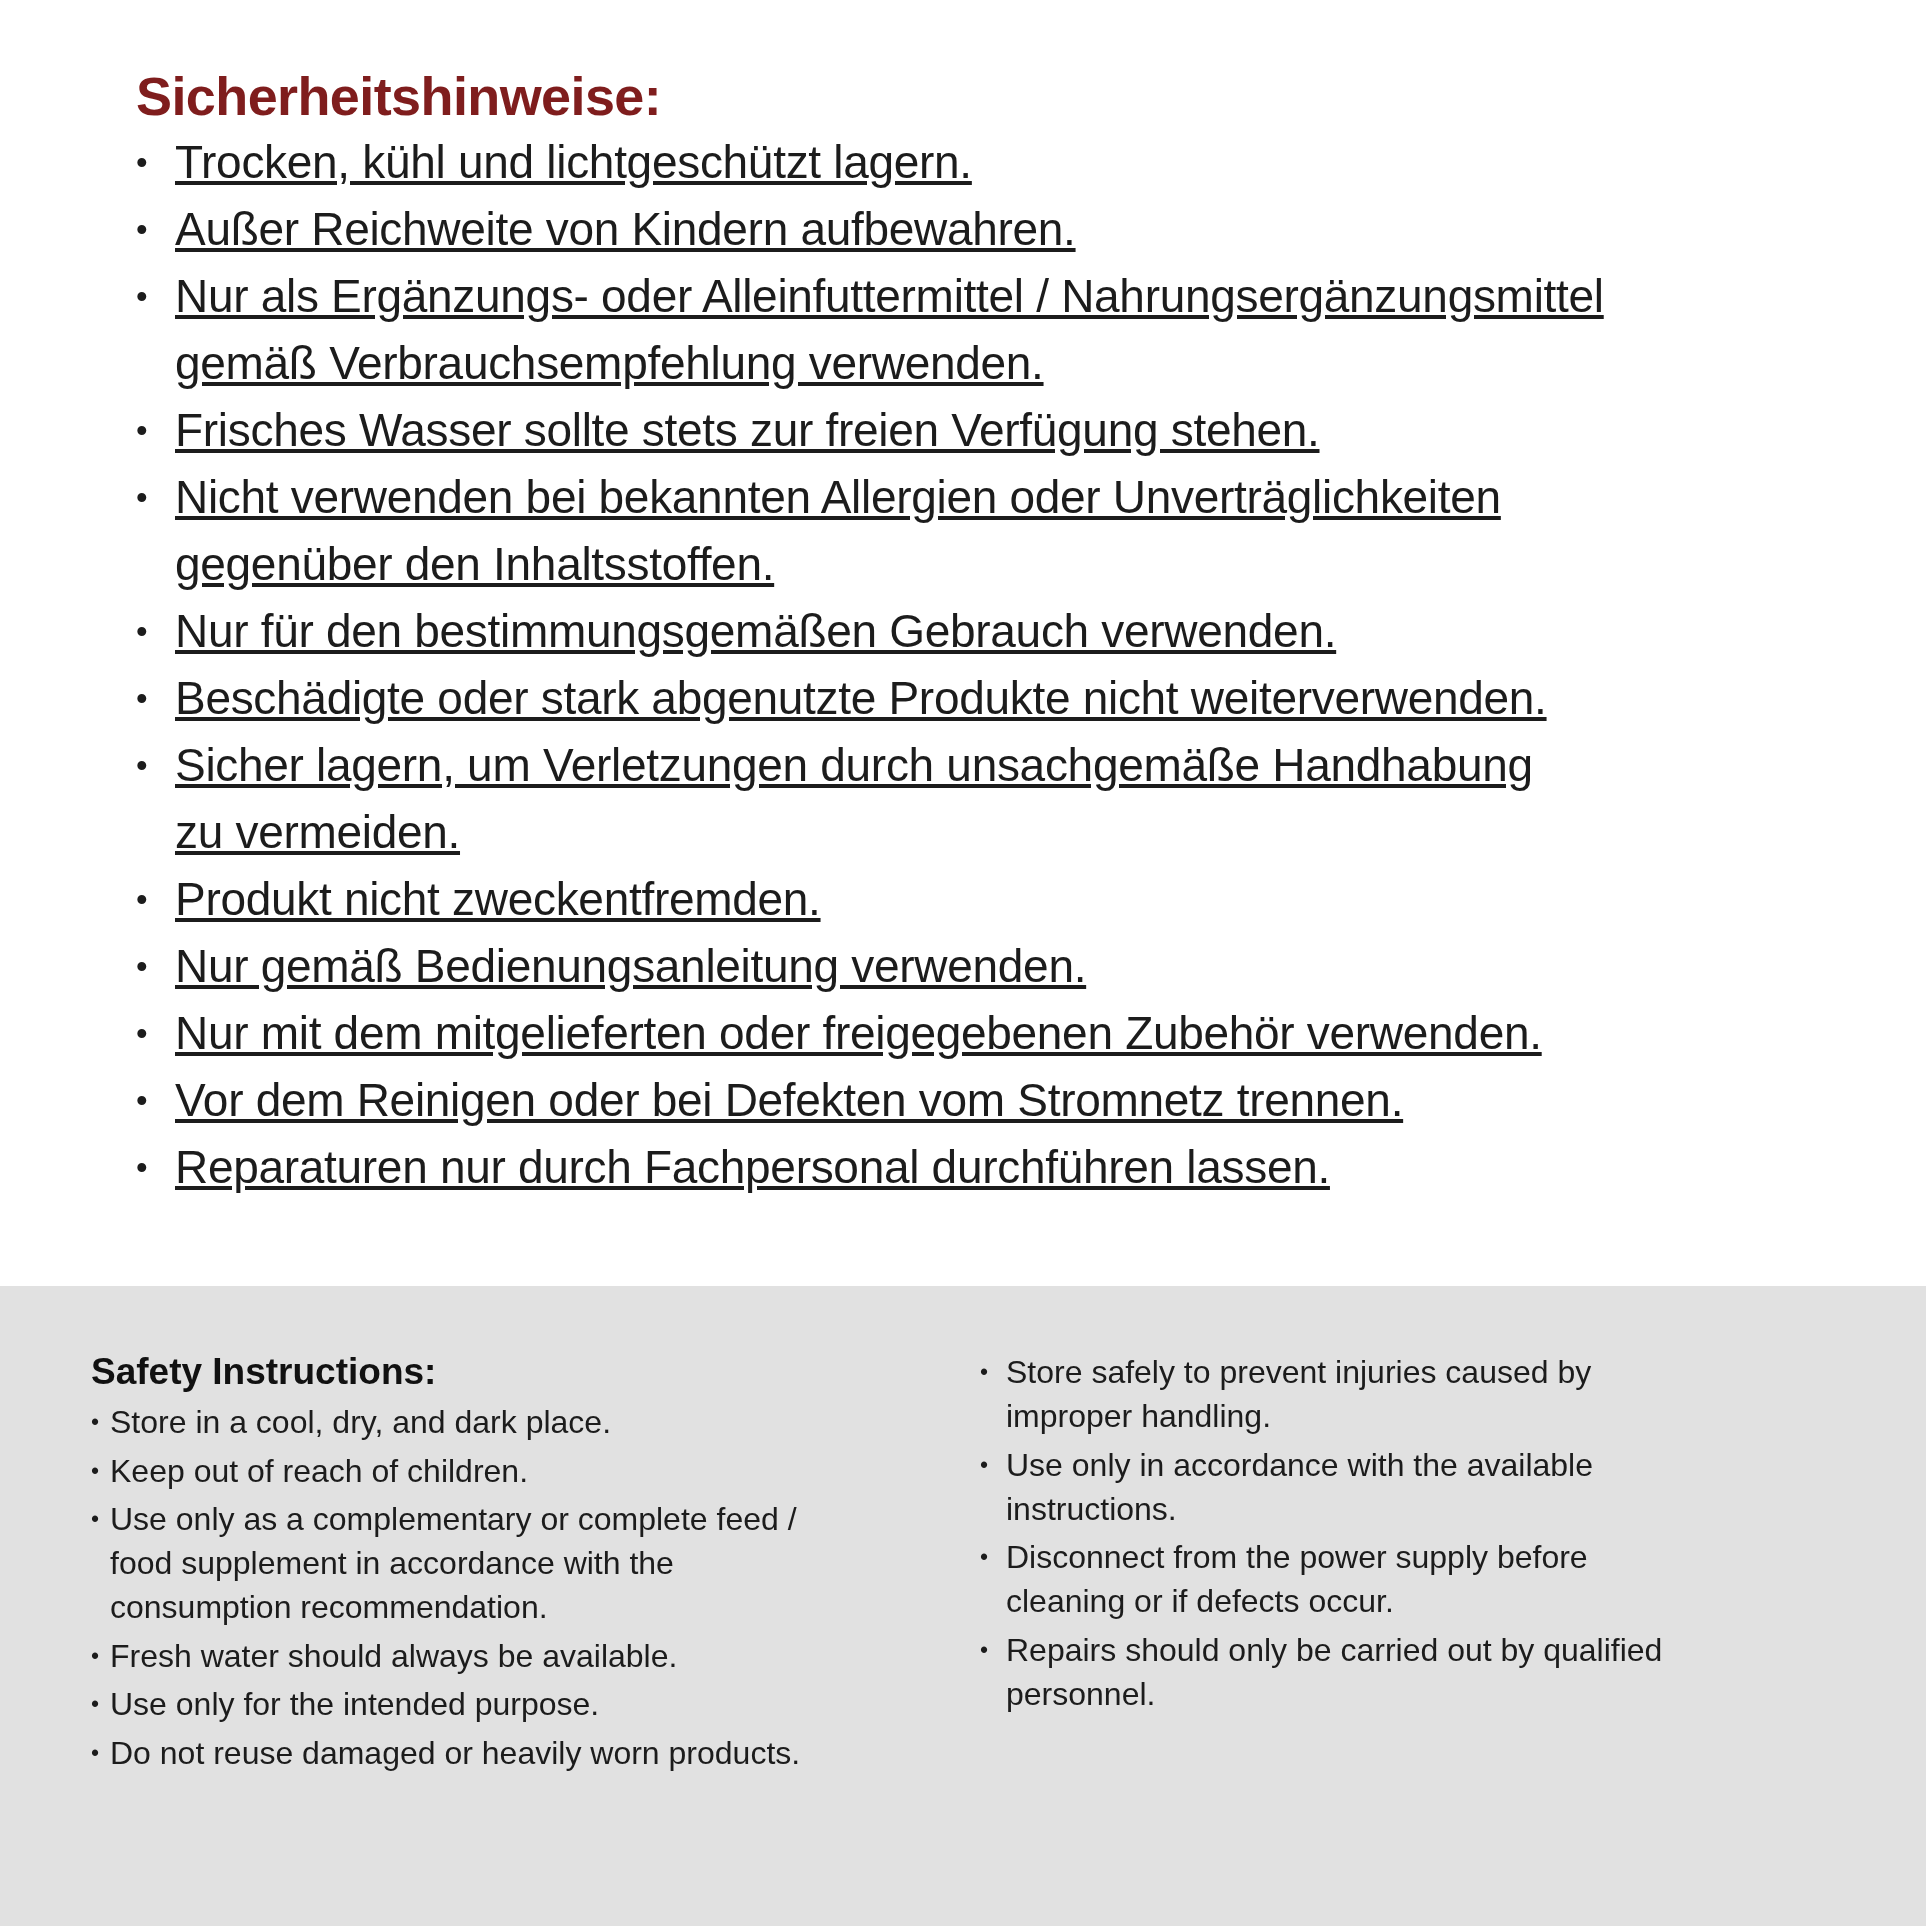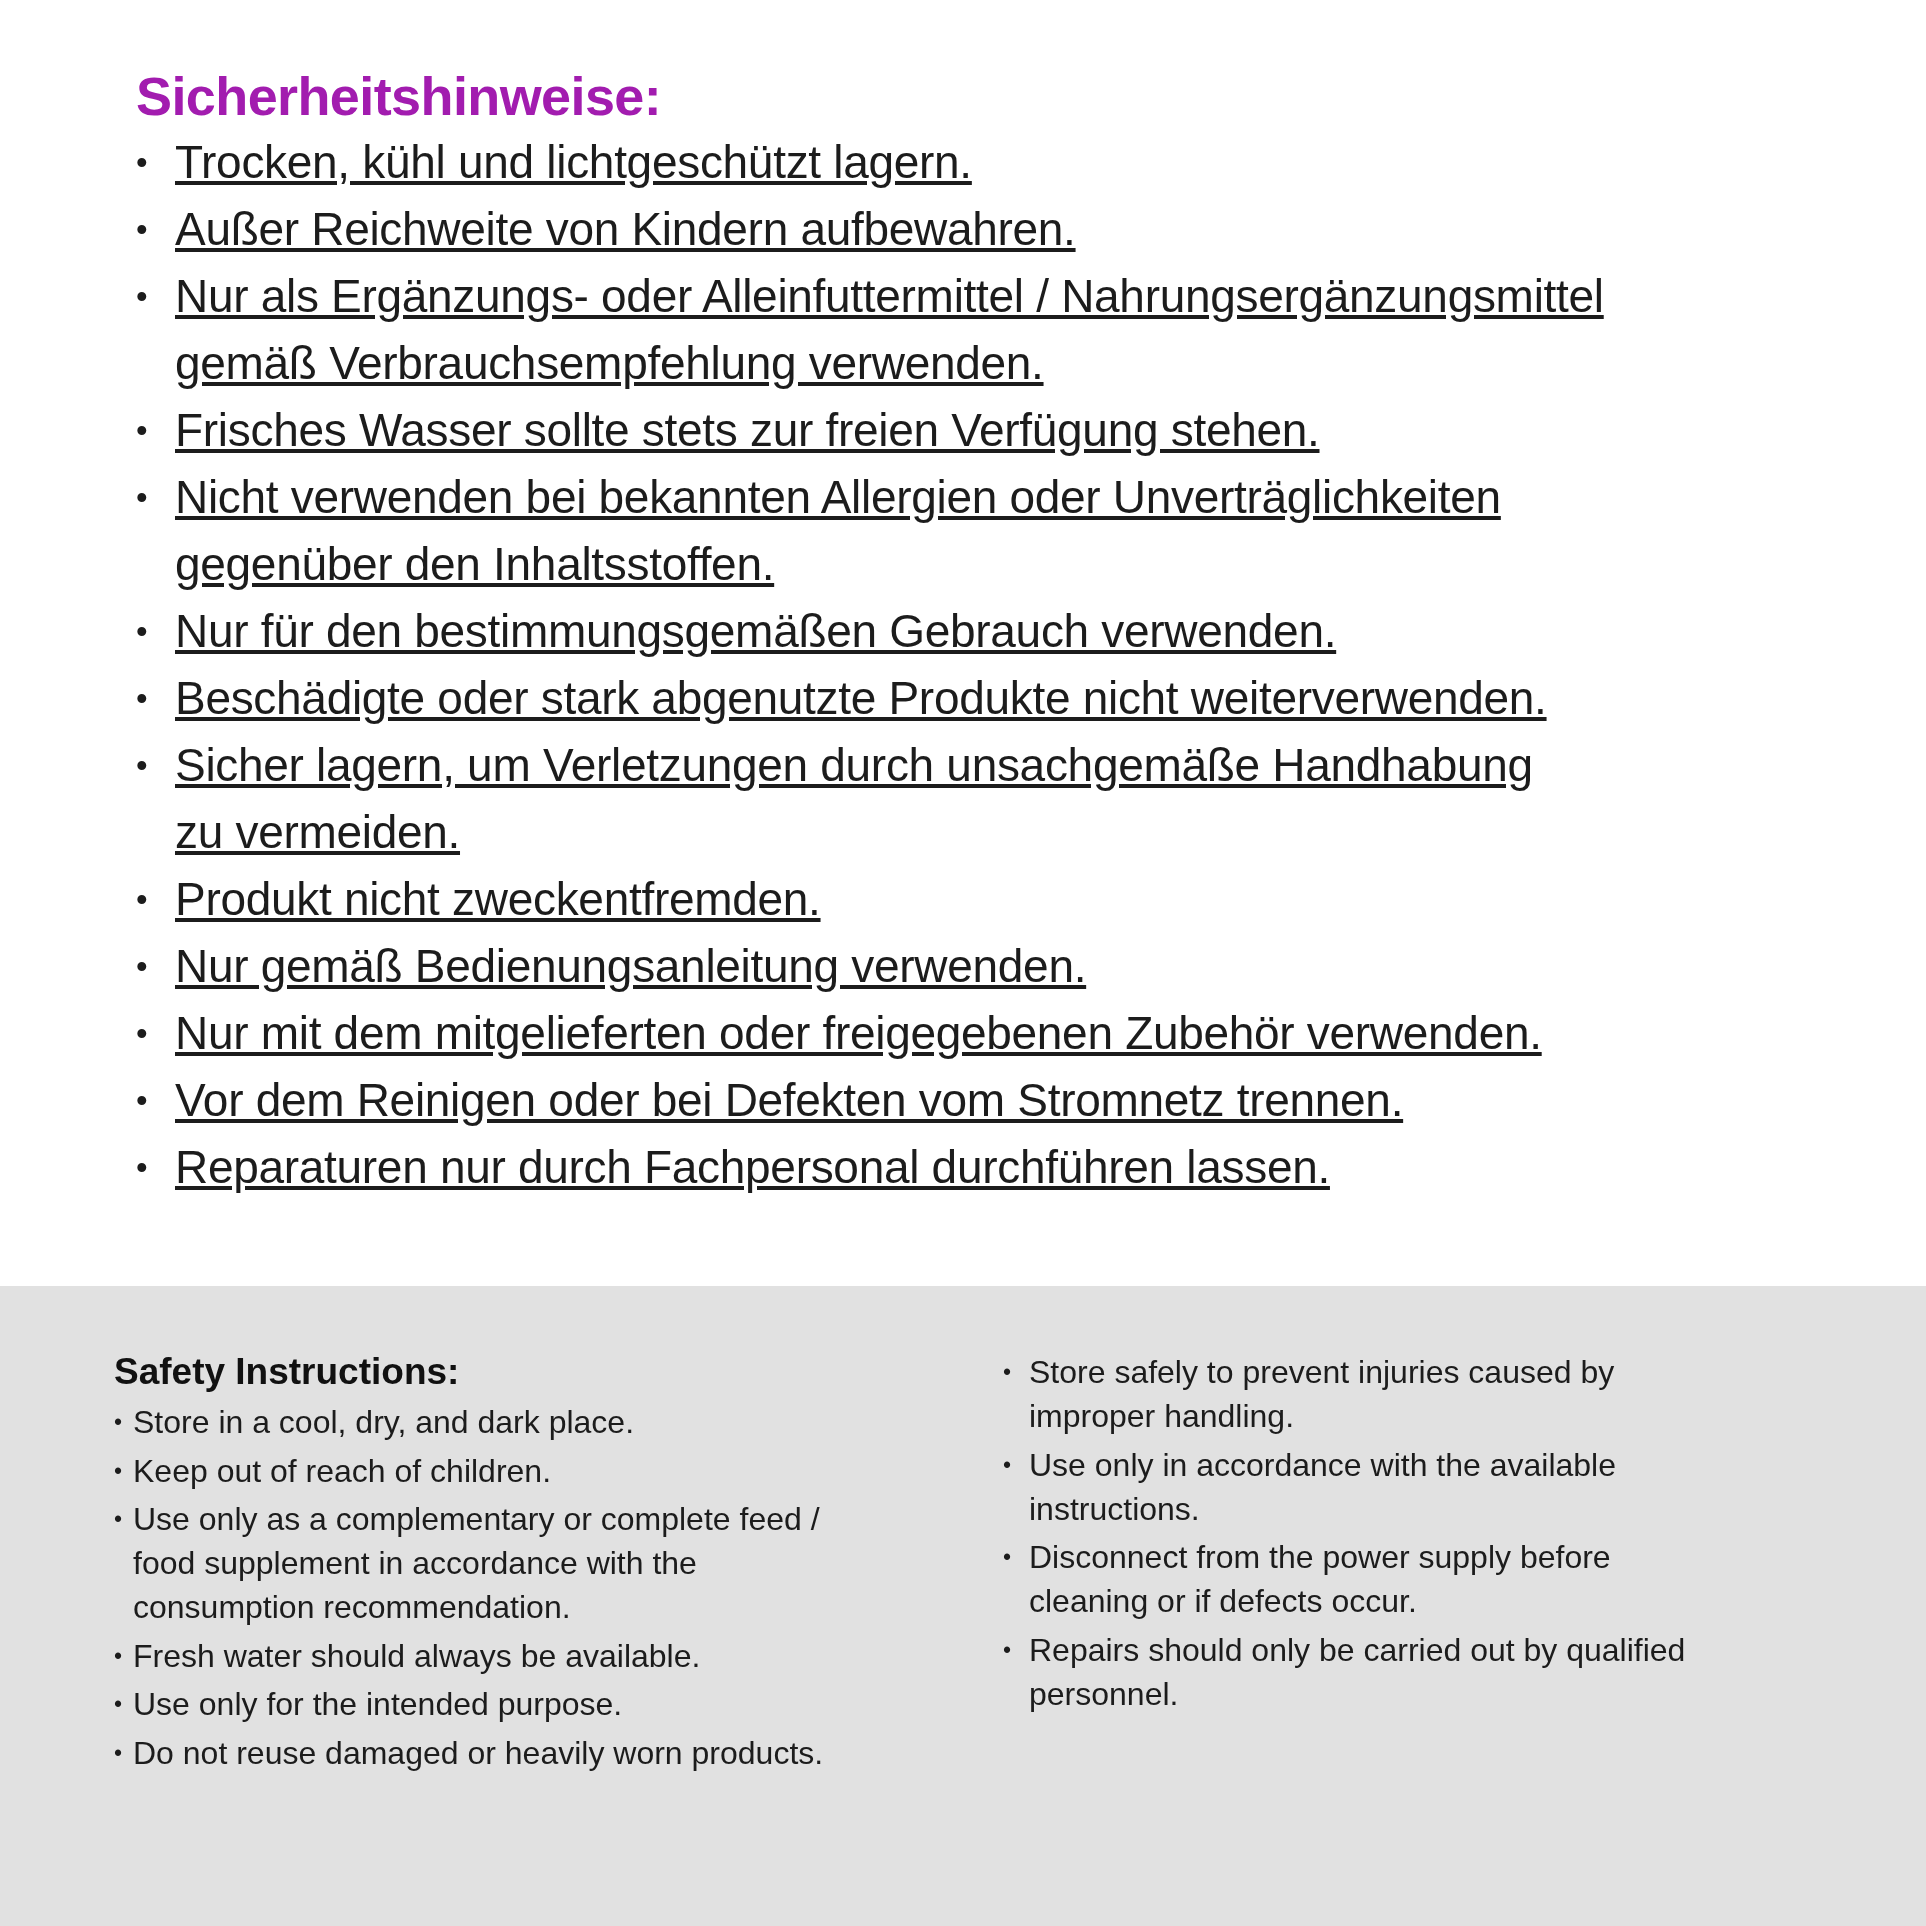--- a/index.html
+++ b/index.html
@@ -24,21 +24,21 @@
     box-sizing: border-box;
     padding: 64px 90px 0 136px;
     background: #ffffff;
     overflow: hidden;
   }
   .title-de {
     margin: 0;
     font-size: 54px;
     line-height: 1.2;
     font-weight: bold;
-    color: #a21caf;
+    color: #7f1d1d;
     letter-spacing: -0.6px;
   }
   ul.bullets {
     list-style: none;
     margin: 0;
     padding: 0;
   }
   ul.bullets > li {
     position: relative;
     white-space: pre-line;
@@ -61,21 +61,21 @@
   .list-de > li {
     padding-left: 39px;
     text-decoration: underline;
   }
 
   
   .section-english {
     position: absolute;
     top: 1286px; left: 0; right: 0; bottom: 0;
     box-sizing: border-box;
-    padding: 64px 90px 0 114px;
+    padding: 64px 90px 0 91px;
     display: flex;
     align-items: flex-start;
   }
   .col-left {
     box-sizing: border-box;
     width: 889px;
     flex: 0 0 889px;
   }
   .col-right {
     flex: 1 1 auto;

